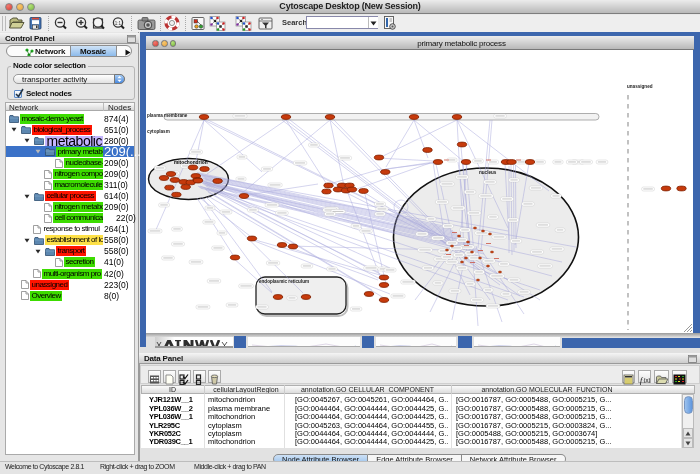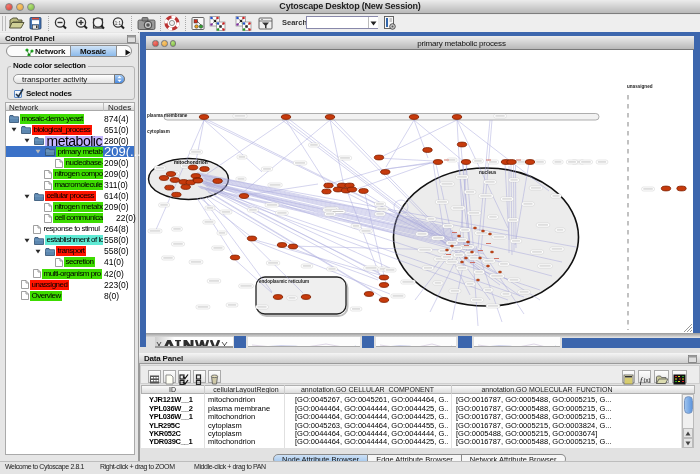--- a/index.html
+++ b/index.html
@@ -217,29 +217,29 @@
     <path d="M0.5 8.5 L0.5 0.5 L5 0.5 L7.5 3 L7.5 8.5 Z" fill="#fff" stroke="#888" stroke-width="0.8"></path>
     <path d="M5 0.5 L5 3 L7.5 3" fill="none" stroke="#888" stroke-width="0.8"></path>
   </svg>
 <div class="abs" style="left:53px;top:213.2px;max-width:50px;overflow:hidden;white-space:nowrap;background:#3ddc00;font-size:8px;letter-spacing:-0.5px;color:#000;height:10px;line-height:10px;padding:0 1.5px;">cell communicat</div>
 <div class="abs" style="left:104px;top:213.2px;font-size:8.5px;color:#000;height:10px;line-height:10px;margin-left:12px;">22(0)</div>
 <svg class="abs" style="left:33px;top:224.8px;" width="8" height="9" viewBox="0 0 8 9">
     <path d="M0.5 8.5 L0.5 0.5 L5 0.5 L7.5 3 L7.5 8.5 Z" fill="#fff" stroke="#888" stroke-width="0.8"></path>
     <path d="M5 0.5 L5 3 L7.5 3" fill="none" stroke="#888" stroke-width="0.8"></path>
   </svg>
 <div class="abs" style="left:42px;top:224.3px;max-width:61px;overflow:hidden;white-space:nowrap;font-size:8px;letter-spacing:-0.5px;color:#000;height:10px;line-height:10px;padding:0 1.5px;">response to stimul</div>
-<div class="abs" style="left:104px;top:224.3px;font-size:8.5px;color:#000;height:10px;line-height:10px;">264(8)</div>
+<div class="abs" style="left:104px;top:224.3px;font-size:8.5px;color:#000;height:10px;line-height:10px;">264(1)</div>
 <svg class="abs" style="left:24px;top:237.9px;" width="6" height="5" viewBox="0 0 6 5">
     <path d="M0.5 0.8 L5.5 0.8 L3 4.5 Z" fill="#2a2a2a"></path>
   </svg>
 <svg class="abs" style="left:34px;top:236.9px;" width="10" height="8" viewBox="0 0 10 8">
     <path d="M0.5 7.5 L0.5 1.5 L1 0.5 L4 0.5 L4.8 1.8 L9.5 1.8 L9.5 7.5 Z" fill="#5c87b0" stroke="#2e4e70" stroke-width="0.8"></path>
     <path d="M0.5 3 L9.5 3" stroke="#7fa5c8" stroke-width="0.8"></path>
   </svg>
-<div class="abs" style="left:45px;top:235.4px;max-width:58px;overflow:hidden;white-space:nowrap;background:#5eead4;font-size:8px;letter-spacing:-0.5px;color:#000;height:10px;line-height:10px;padding:0 1.5px;">establishment of lo</div>
+<div class="abs" style="left:45px;top:235.4px;max-width:58px;overflow:hidden;white-space:nowrap;background:#fde047;font-size:8px;letter-spacing:-0.5px;color:#000;height:10px;line-height:10px;padding:0 1.5px;">establishment of lo</div>
 <div class="abs" style="left:104px;top:235.4px;font-size:8.5px;color:#000;height:10px;line-height:10px;">558(0)</div>
 <svg class="abs" style="left:35px;top:248.9px;" width="6" height="5" viewBox="0 0 6 5">
     <path d="M0.5 0.8 L5.5 0.8 L3 4.5 Z" fill="#2a2a2a"></path>
   </svg>
 <svg class="abs" style="left:45px;top:247.9px;" width="10" height="8" viewBox="0 0 10 8">
     <path d="M0.5 7.5 L0.5 1.5 L1 0.5 L4 0.5 L4.8 1.8 L9.5 1.8 L9.5 7.5 Z" fill="#5c87b0" stroke="#2e4e70" stroke-width="0.8"></path>
     <path d="M0.5 3 L9.5 3" stroke="#7fa5c8" stroke-width="0.8"></path>
   </svg>
 <div class="abs" style="left:56px;top:246px;max-width:47px;overflow:hidden;white-space:nowrap;background:#ff1400;font-size:8px;letter-spacing:-0.5px;color:#000;height:10px;line-height:10px;padding:0 1.5px;">transport</div>
 <div class="abs" style="left:104px;top:246.4px;font-size:8.5px;color:#000;height:10px;line-height:10px;">558(0)</div>

